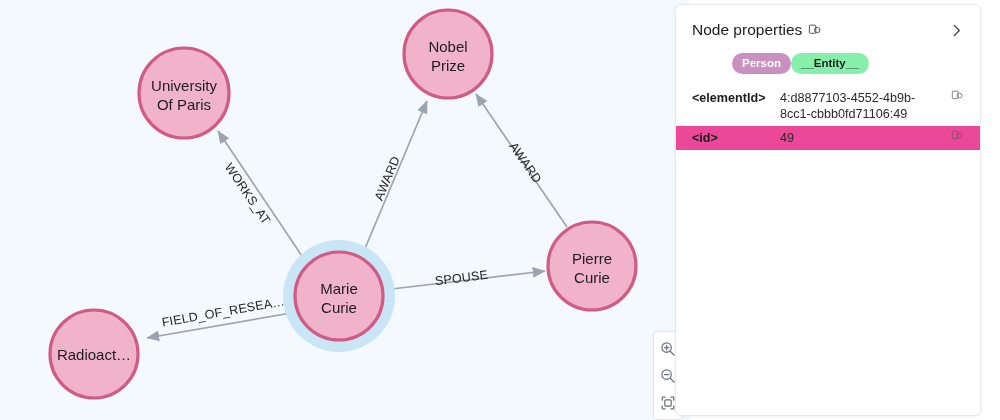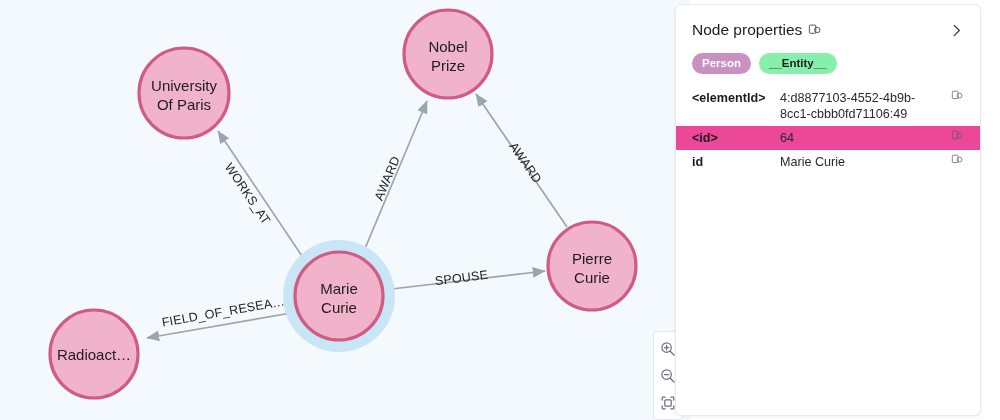--- a/index.html
+++ b/index.html
@@ -146,23 +146,23 @@
     display: inline-flex;
     align-items: center;
     justify-content: center;
     width: 20px;
     height: 20px;
     cursor: pointer;
   }
 
   .chips-row {
     display: flex;
-    gap: 8px;
     padding: 12px 16px 10px 16px;
     box-sizing: border-box;
+    margin-left: 40px;
   }
 
   .chip {
     border-radius: 11px;
     padding: 3px 10px 4px 10px;
     font-size: 11.5px;
     font-weight: bold;
     line-height: 14px;
     white-space: nowrap;
     cursor: pointer;
@@ -353,33 +353,21 @@
             <span class="copy-glyph">
               <svg width="12" height="12" viewBox="0 0 14 14">
                 <path d="M2.4 1.4 h5.0 a0.85 0.85 0 0 1 0.85 0.85 v6.8 a0.85 0.85 0 0 1 -0.85 0.85 h-5.0 a0.85 0.85 0 0 1 -0.85 -0.85 v-6.8 a0.85 0.85 0 0 1 0.85 -0.85 z" fill="none" stroke="#5a5a5a" stroke-width="1"></path>
                 <path d="M9.9 3.7 a2.85 2.85 0 0 1 0 5.7 a2.85 2.85 0 0 1 0 -5.7 z" fill="none" stroke="#5a5a5a" stroke-width="1"></path>
               </svg>
             </span>
           </td>
         </tr>
         <tr class="alt">
           <td class="prop-key">&lt;id&gt;</td>
-          <td class="prop-val">64</td>
-          <td class="prop-copy">
-            <span class="copy-glyph">
-              <svg width="12" height="12" viewBox="0 0 14 14">
-                <path d="M2.4 1.4 h5.0 a0.85 0.85 0 0 1 0.85 0.85 v6.8 a0.85 0.85 0 0 1 -0.85 0.85 h-5.0 a0.85 0.85 0 0 1 -0.85 -0.85 v-6.8 a0.85 0.85 0 0 1 0.85 -0.85 z" fill="none" stroke="#5a5a5a" stroke-width="1"></path>
-                <path d="M9.9 3.7 a2.85 2.85 0 0 1 0 5.7 a2.85 2.85 0 0 1 0 -5.7 z" fill="none" stroke="#5a5a5a" stroke-width="1"></path>
-              </svg>
-            </span>
-          </td>
-        </tr>
-        <tr>
-          <td class="prop-key">id</td>
-          <td class="prop-val">Marie Curie</td>
+          <td class="prop-val">49</td>
           <td class="prop-copy">
             <span class="copy-glyph">
               <svg width="12" height="12" viewBox="0 0 14 14">
                 <path d="M2.4 1.4 h5.0 a0.85 0.85 0 0 1 0.85 0.85 v6.8 a0.85 0.85 0 0 1 -0.85 0.85 h-5.0 a0.85 0.85 0 0 1 -0.85 -0.85 v-6.8 a0.85 0.85 0 0 1 0.85 -0.85 z" fill="none" stroke="#5a5a5a" stroke-width="1"></path>
                 <path d="M9.9 3.7 a2.85 2.85 0 0 1 0 5.7 a2.85 2.85 0 0 1 0 -5.7 z" fill="none" stroke="#5a5a5a" stroke-width="1"></path>
               </svg>
             </span>
           </td>
         </tr>
       </tbody>

